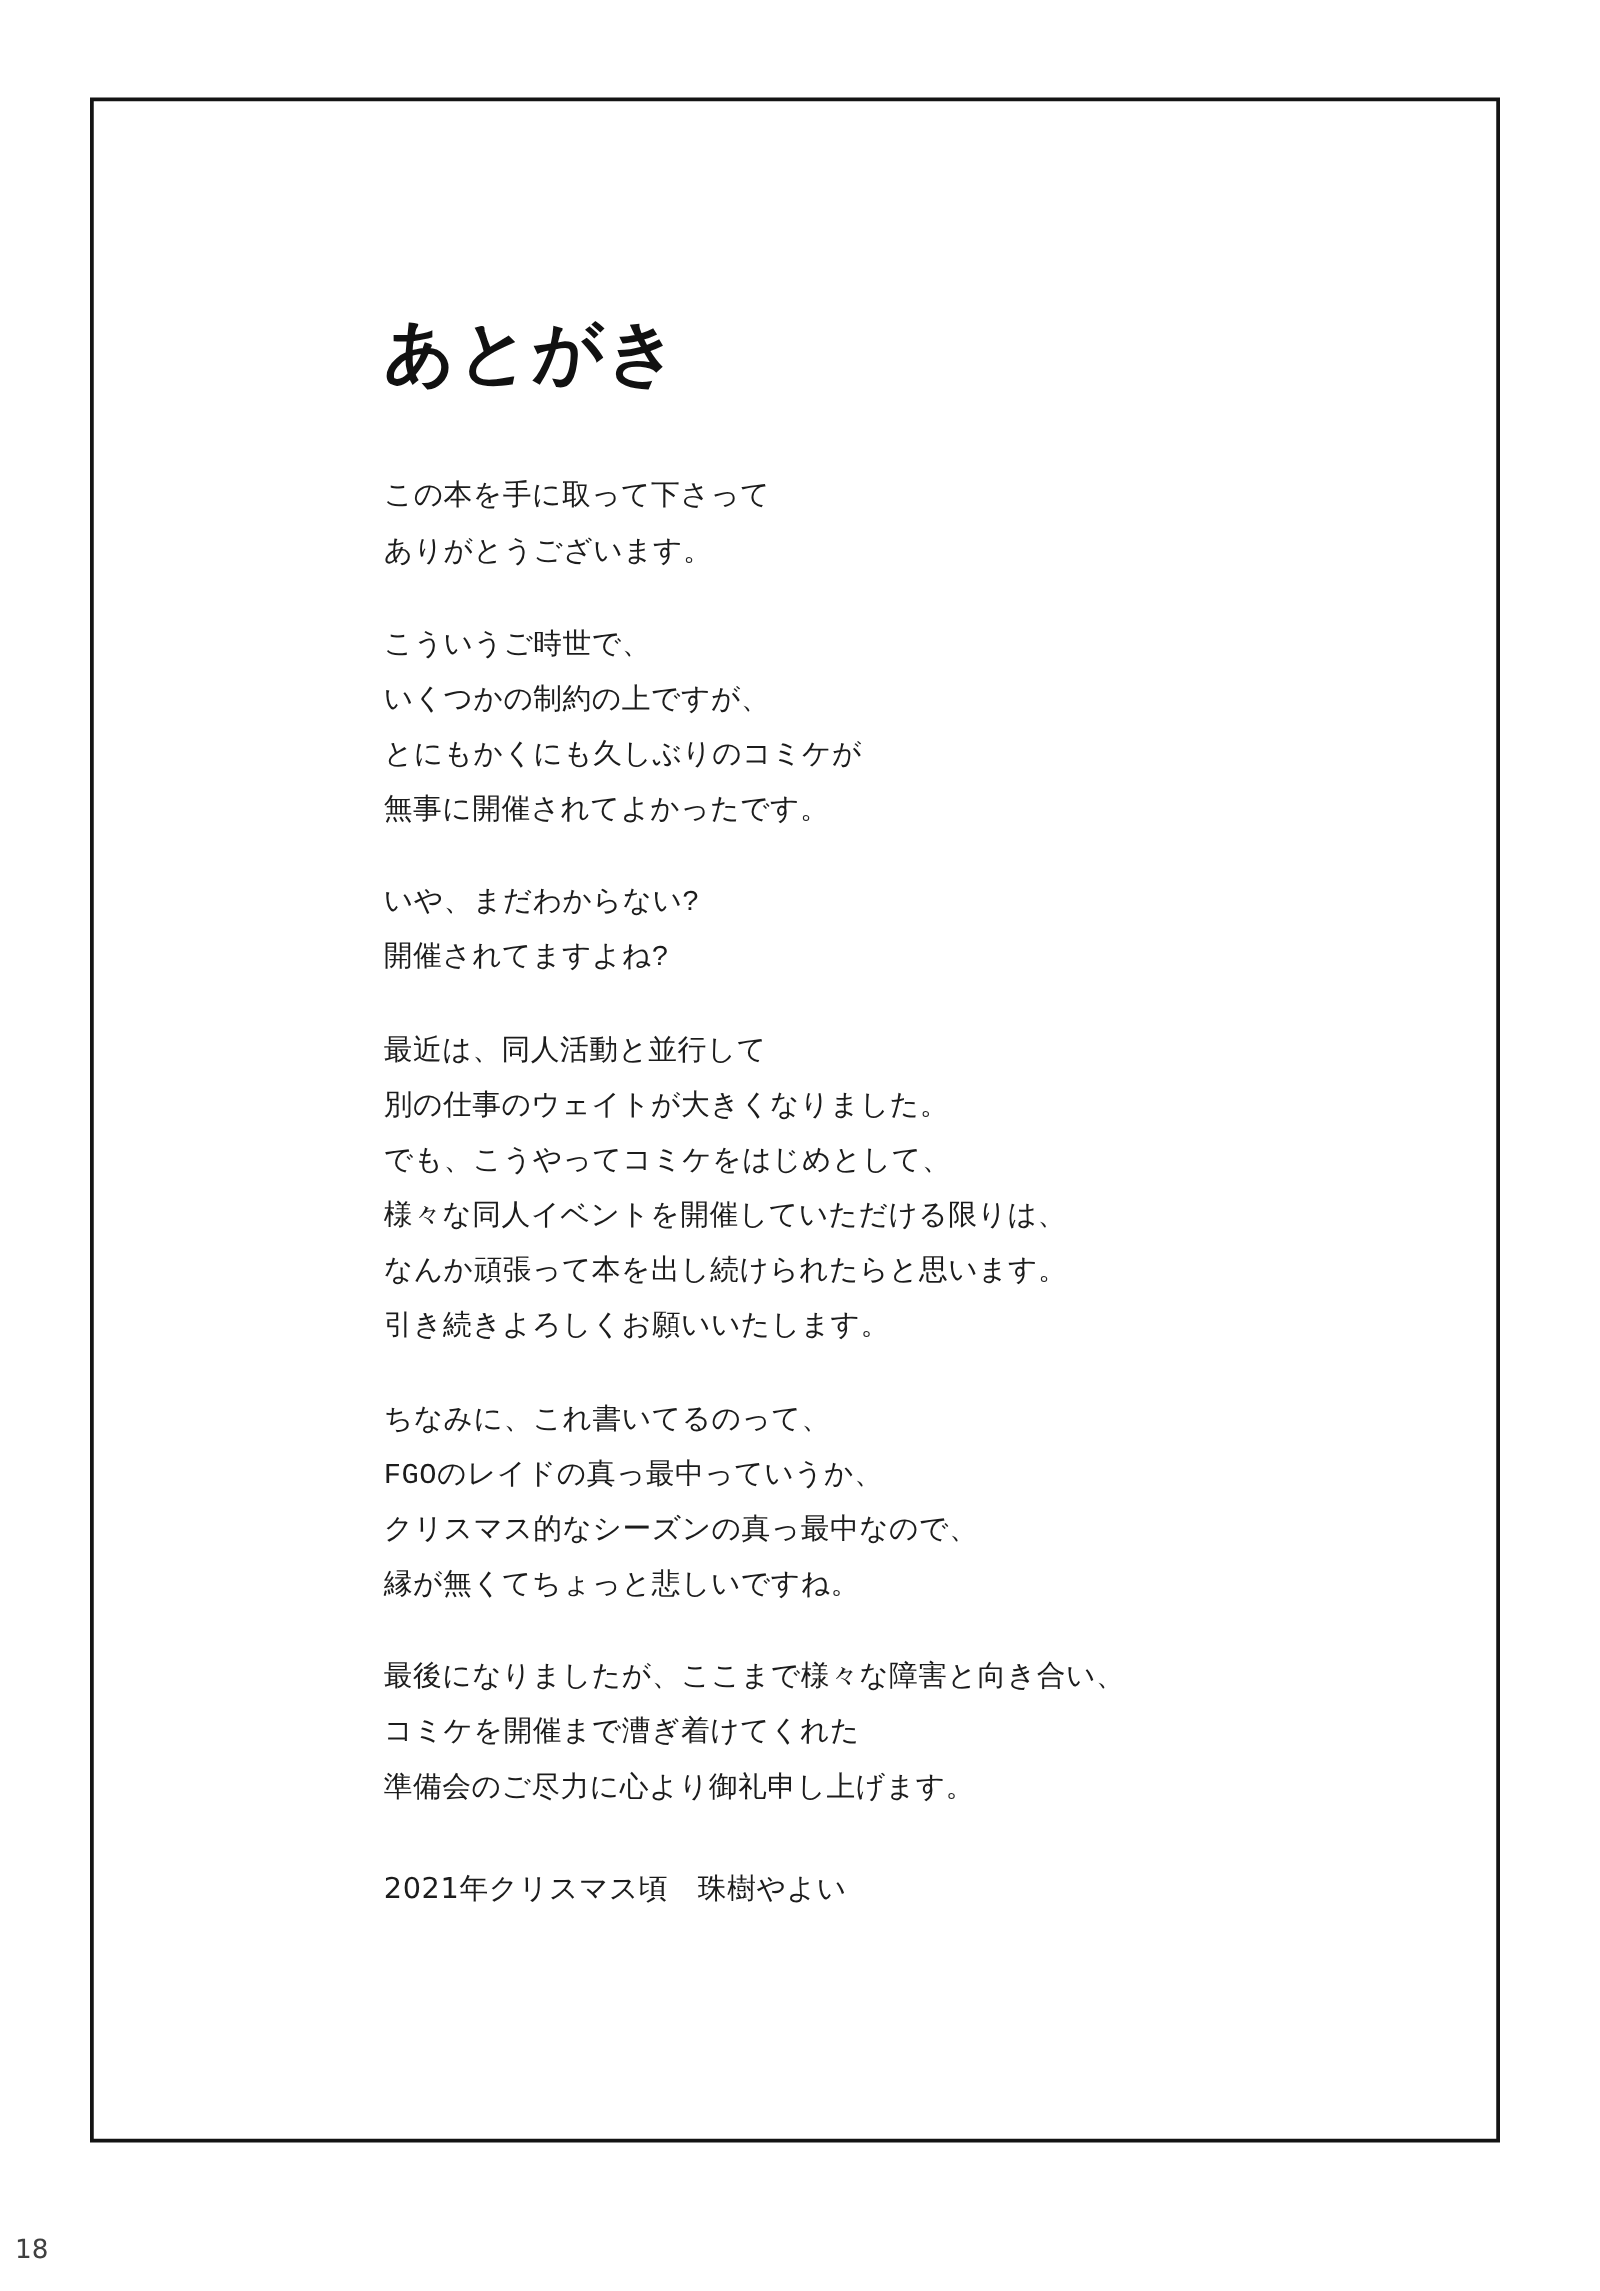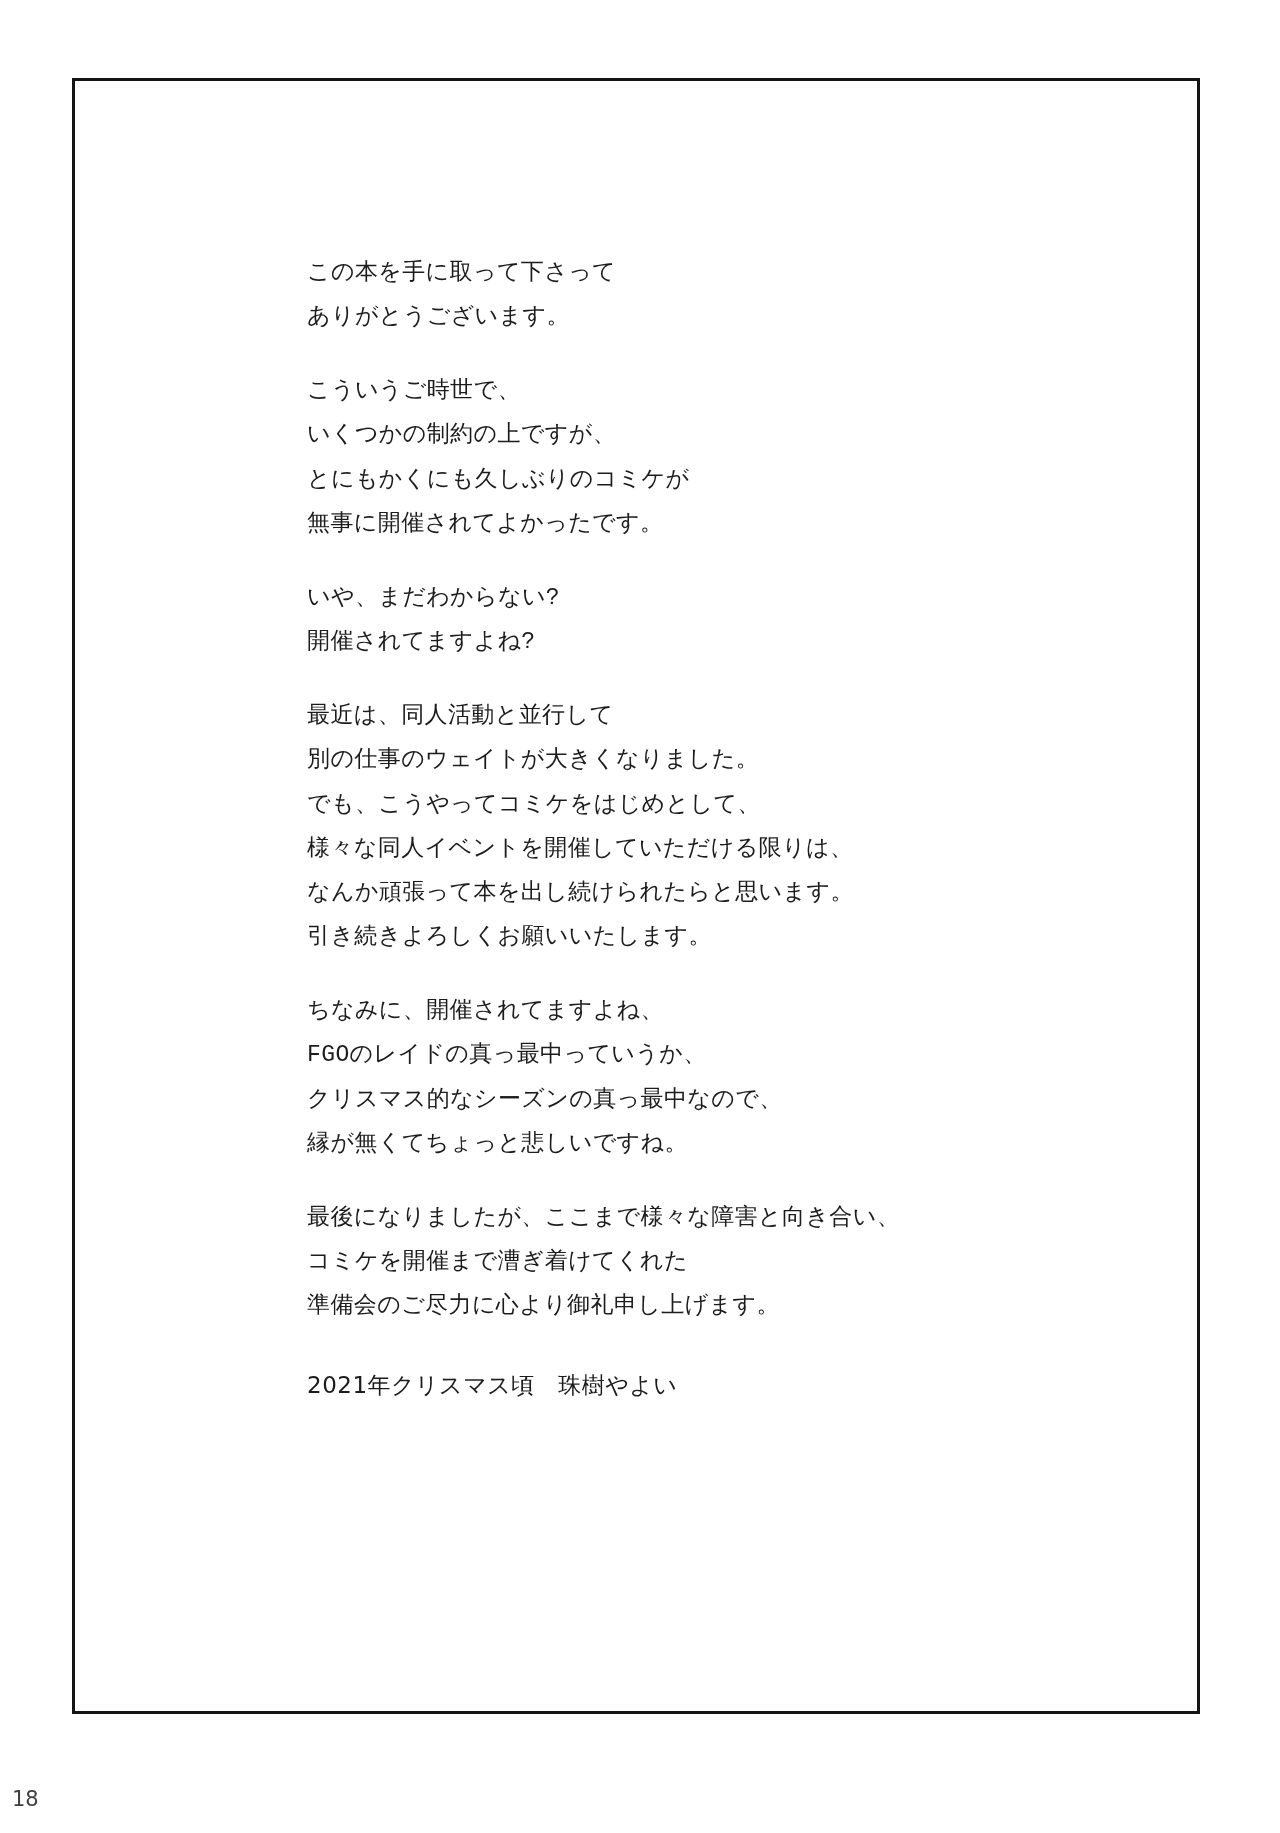--- a/index.html
+++ b/index.html
@@ -88,37 +88,38 @@
 </style>
 </head>
 <body>
 
 <div class="page">
 
   <div class="page-frame">
 
     <div class="content">
 
+      <h1 class="afterword-title">あとがき</h1>
 
       <div class="body-text">
         <p class="para">この本を手に取って下さって
 ありがとうございます。</p>
         <p class="para">こういうご時世で、
 いくつかの制約の上ですが、
 とにもかくにも久しぶりのコミケが
 無事に開催されてよかったです。</p>
         <p class="para">いや、まだわからない?
 開催されてますよね?</p>
         <p class="para">最近は、同人活動と並行して
 別の仕事のウェイトが大きくなりました。
 でも、こうやってコミケをはじめとして、
 様々な同人イベントを開催していただける限りは、
 なんか頑張って本を出し続けられたらと思います。
 引き続きよろしくお願いいたします。</p>
-        <p class="para">ちなみに、開催されてますよね、
+        <p class="para">ちなみに、これ書いてるのって、
 FGOのレイドの真っ最中っていうか、
 クリスマス的なシーズンの真っ最中なので、
 縁が無くてちょっと悲しいですね。</p>
         <p class="para">最後になりましたが、ここまで様々な障害と向き合い、
 コミケを開催まで漕ぎ着けてくれた
 準備会のご尽力に心より御礼申し上げます。</p>
       </div>
 
       <div class="signature">2021年クリスマス頃　珠樹やよい</div>
 

